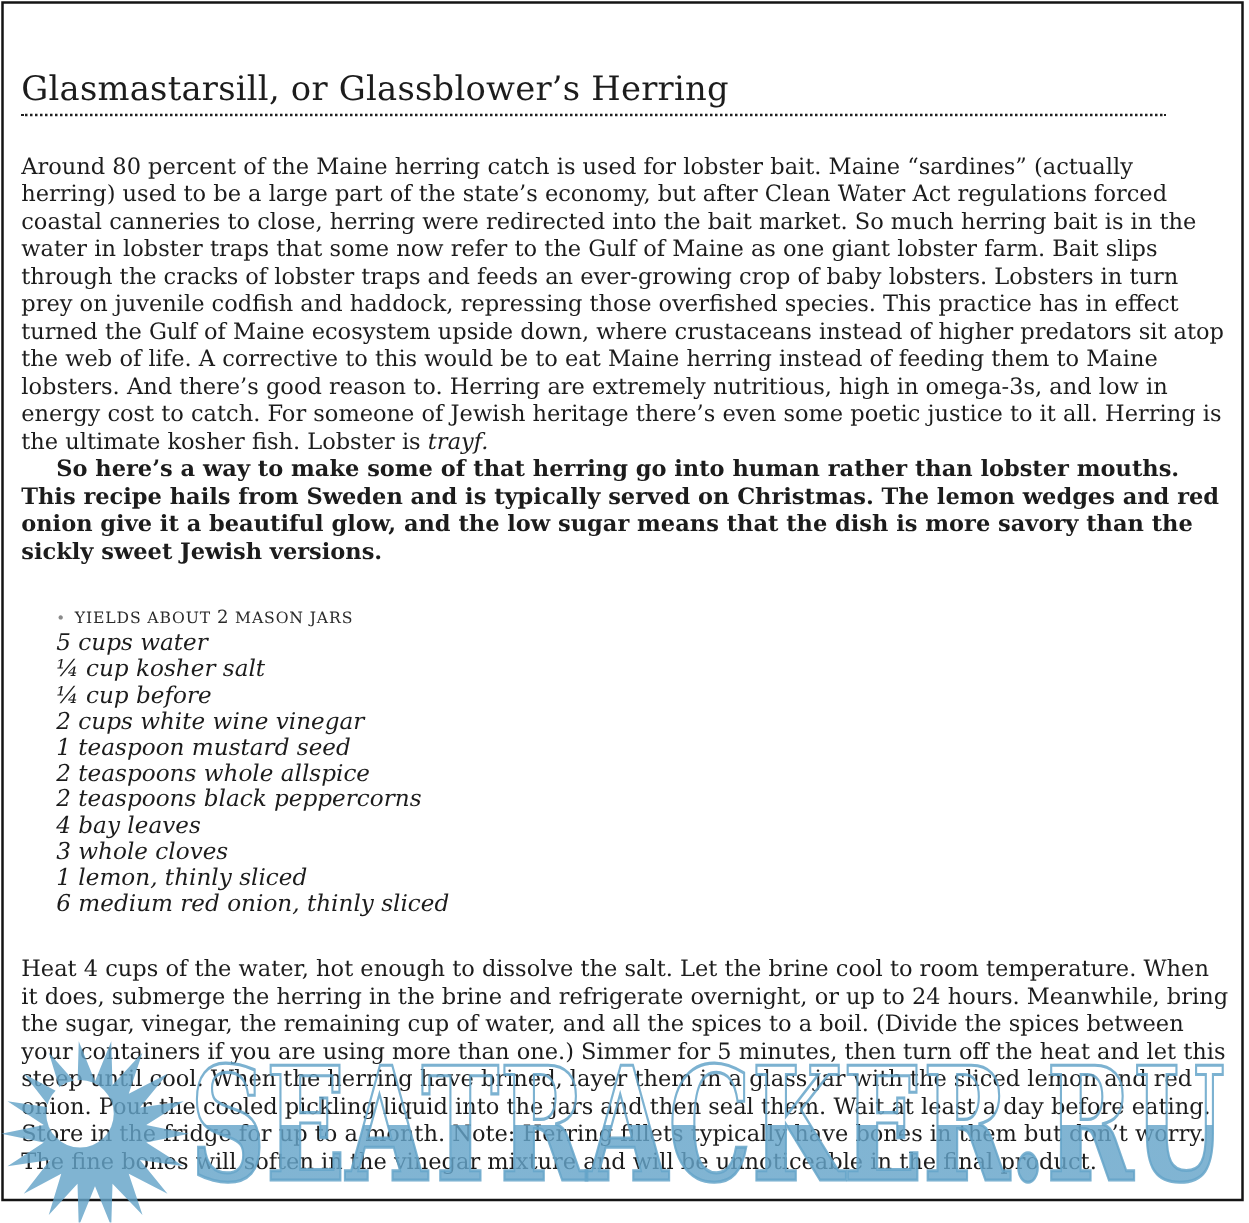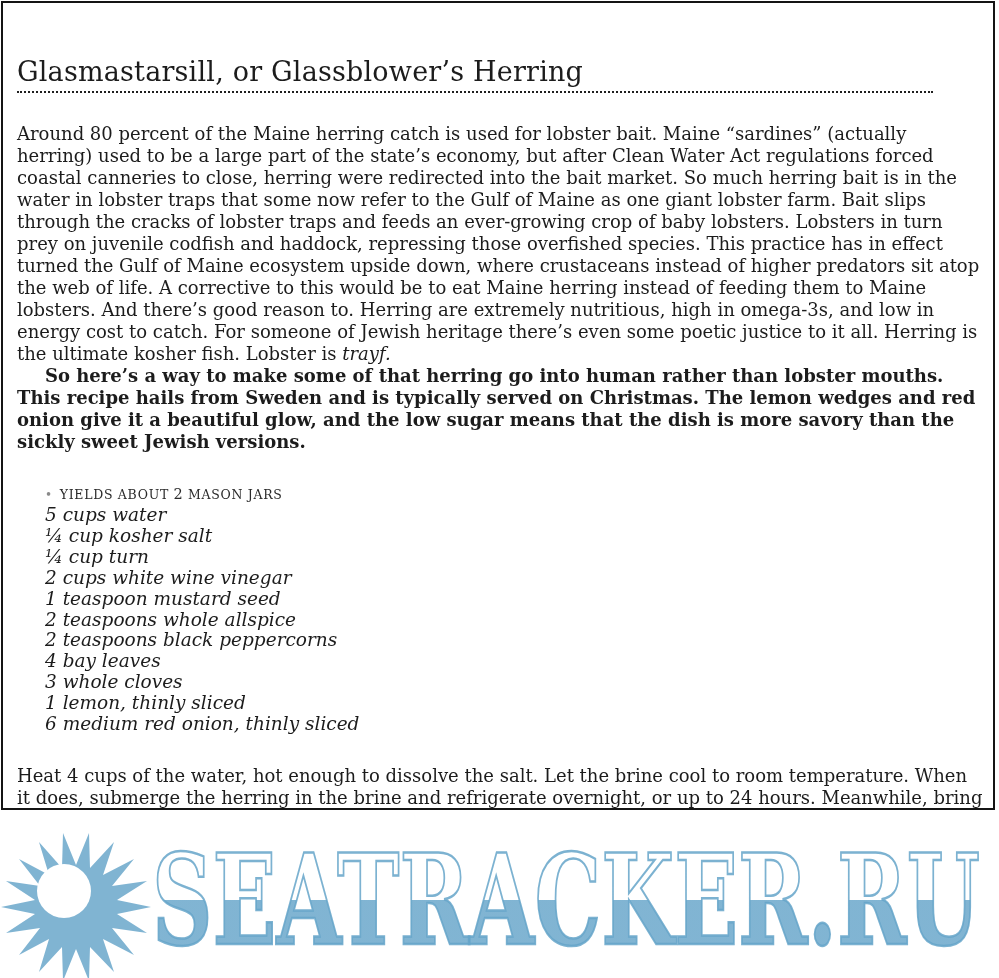--- a/index.html
+++ b/index.html
@@ -8,21 +8,21 @@
     width: 999px; height: 978px;
     background: #ffffff;
     font-family: "DejaVu Serif", "Liberation Serif", serif;
     color: #1c1c1c;
     position: relative;
     overflow: hidden;
   }
   .frame {
     position: absolute;
     left: 1px; top: 1px;
-    width: 994px; height: 809px;
+    width: 994px; height: 960px;
     border: 2px solid #141414;
     background: #fff;
     overflow: hidden;
   }
   .content { padding: 0 14px; position: relative; }
   h1.page-title {
     font-size: 27px;
     font-weight: 400;
     line-height: 31px;
     margin: 53px 0 0 0;
@@ -80,21 +80,21 @@
 
     <p class="body-par first"><span>Around 80 percent of the Maine herring catch is used for lobster bait. Maine “sardines” (actually herring) used to be a large part of the state’s economy, but after Clean Water Act regulations forced coastal canneries to close, herring were redirected into the bait market. So much herring bait is in the water in lobster traps that some now refer to the Gulf of Maine as one giant lobster farm. Bait slips through the cracks of lobster traps and feeds an ever-growing crop of baby lobsters. Lobsters in turn prey on juvenile codfish and haddock, repressing those overfished species. This practice has in effect turned the Gulf of Maine ecosystem upside down, where crustaceans instead of higher predators sit atop the web of life. A corrective to this would be to eat Maine herring instead of feeding them to Maine lobsters. And there’s good reason to. Herring are extremely nutritious, high in omega-3s, and low in energy cost to catch. For someone of Jewish heritage there’s even some poetic justice to it all. Herring is the ultimate kosher fish. Lobster is </span><em>trayf.</em></p>
 
     <p class="body-par indented">So here’s a way to make some of that herring go into human rather than lobster mouths. This recipe hails from Sweden and is typically served on Christmas. The lemon wedges and red onion give it a beautiful glow, and the low sugar means that the dish is more savory than the sickly sweet Jewish versions.</p>
 
     <div class="yield-row"><span class="yield-bullet">•</span><span>YIELDS ABOUT</span><span> </span><span class="yield-num">2</span><span> </span><span>MASON JARS</span></div>
 
     <ul class="ingredients">
       <li>5 cups water</li>
       <li>¼ cup kosher salt</li>
-      <li>¼ cup turn</li>
+      <li>¼ cup before</li>
       <li>2 cups white wine vinegar</li>
       <li>1 teaspoon mustard seed</li>
       <li>2 teaspoons whole allspice</li>
       <li>2 teaspoons black peppercorns</li>
       <li>4 bay leaves</li>
       <li>3 whole cloves</li>
       <li>1 lemon, thinly sliced</li>
       <li>6 medium red onion, thinly sliced</li>
     </ul>
 

